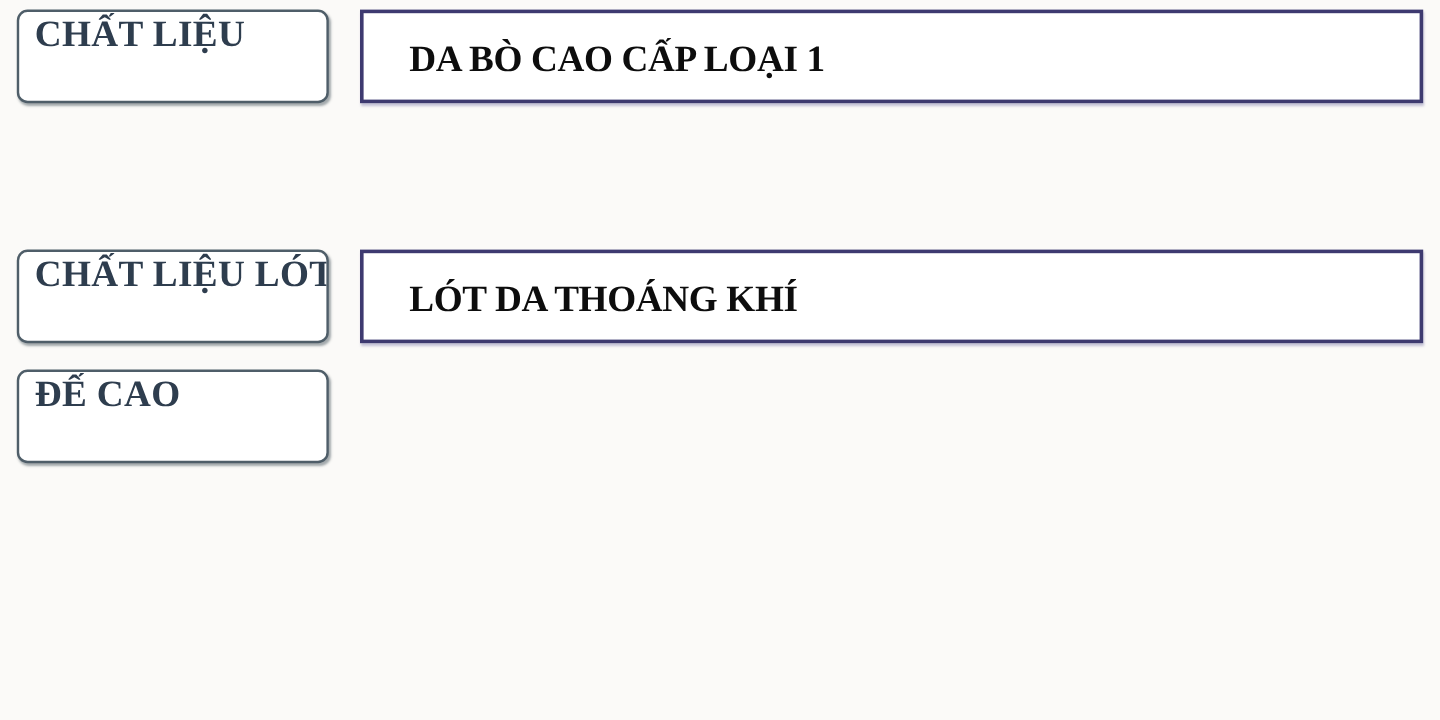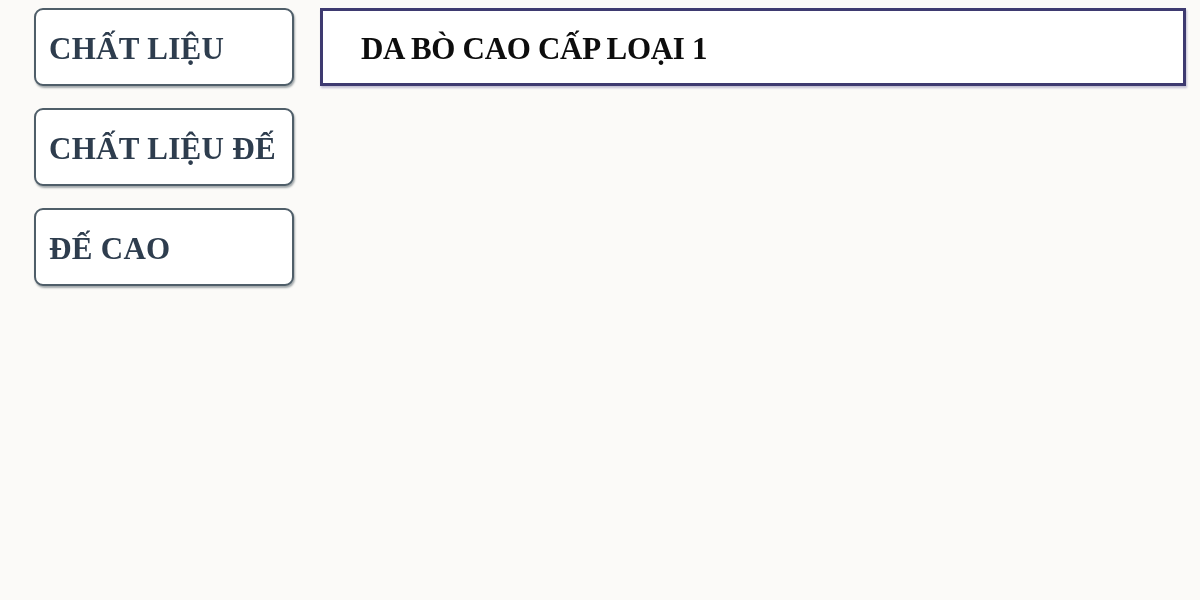--- a/index.html
+++ b/index.html
@@ -34,24 +34,22 @@
     flex: 0 0 78px;
   }
   .label-box {
     width: 260px;
     flex: 0 0 260px;
     background: var(--box-bg);
     border: 2px solid var(--label-border);
     border-radius: 9px;
     box-shadow: 1px 2px 2px rgba(55, 70, 80, 0.45);
     display: flex;
-    align-items: center;
     padding-left: 13px;
     overflow: hidden;
-    margin-left: 20px;
   }
   .label-text {
     font-weight: bold;
     font-size: 31px;
     letter-spacing: 0.3px;
     color: var(--label-text);
     white-space: nowrap;
     line-height: 1;
     padding-top: 2px;
   }
@@ -83,25 +81,30 @@
   <div class="spec-row">
     <div class="label-box">
       <span class="label-text">CHẤT LIỆU</span>
     </div>
     <div class="value-box">
       <span class="value-text">DA BÒ CAO CẤP LOẠI 1</span>
     </div>
   </div>
 
   <div class="spec-row">
+  </div>
+
+  <div class="spec-row">
     <div class="label-box">
-      <span class="label-text">CHẤT LIỆU ĐẾ</span>
+      <span class="label-text">CHẤT LIỆU LÓT</span>
+    </div>
+    <div class="value-box">
+      <span class="value-text">LÓT DA THOÁNG KHÍ</span>
     </div>
   </div>
-
 
   <div class="spec-row">
     <div class="label-box">
       <span class="label-text">ĐẾ CAO</span>
     </div>
   </div>
 
 
   <div class="spec-row">
   </div>

